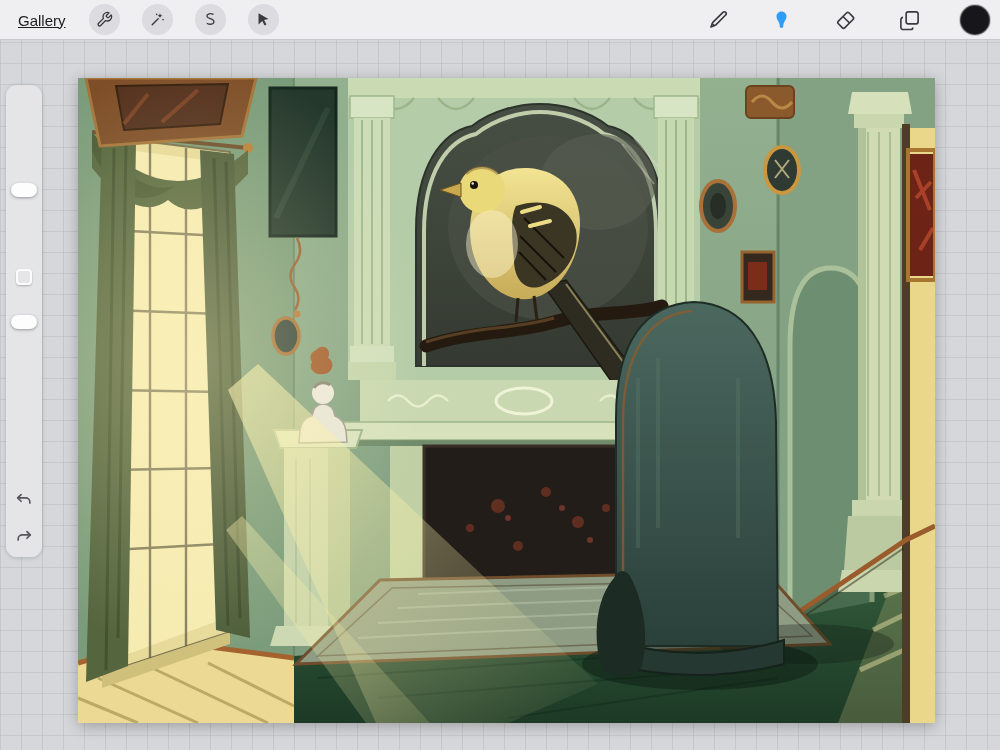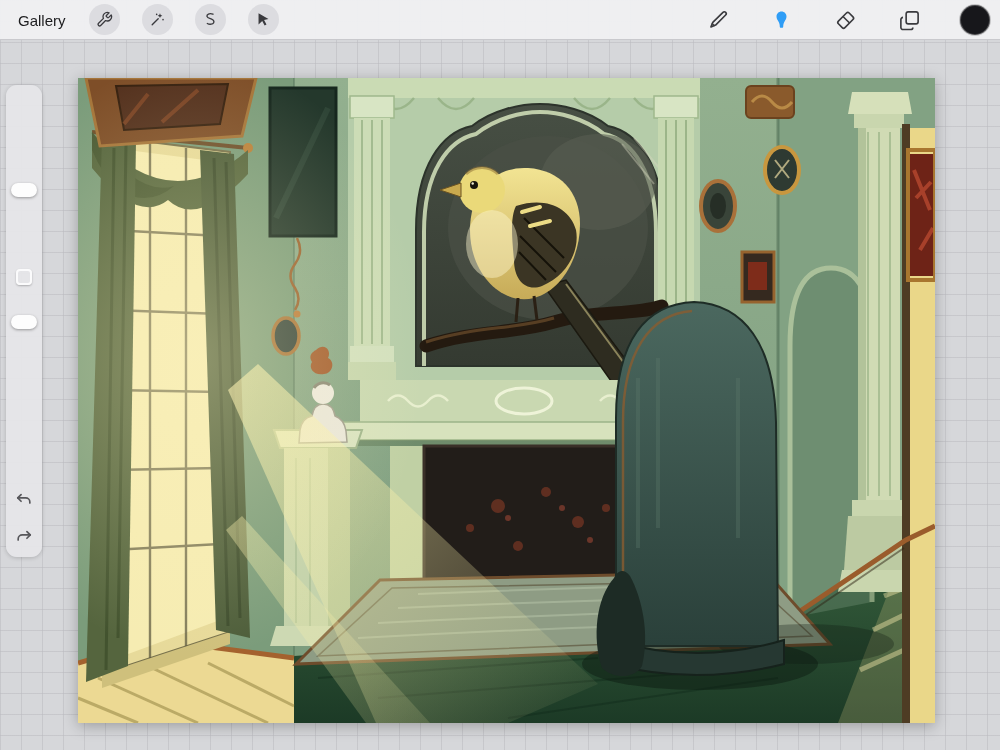--- a/index.html
+++ b/index.html
@@ -17,21 +17,21 @@
 
   
   .topbar {
     position:absolute; top:0; left:0; width:100%; height:40px;
     background:rgba(240,240,242,.97);
     border-bottom:1px solid #c9c9cd; z-index:6;
   }
   .gallery-btn {
     position:absolute; left:18px; top:0; height:40px;
     border:none; background:transparent; padding:0;
-    font-family:inherit; font-size:15px; color:#1c1c1e; cursor:pointer;
+    font-family:inherit; font-size:15px; color:#1c1c1e; cursor:pointer;text-decoration:underline;
   }
   .left-tools { position:absolute; left:89px; top:4px; display:flex; gap:22px; }
   .circ-btn {
     width:31px; height:31px; border-radius:50%; background:#dcdce0;
     border:none; display:flex; align-items:center; justify-content:center; cursor:pointer;
   }
   .right-tools {
     position:absolute; right:10px; top:0; height:40px;
     display:flex; align-items:center; gap:38px;
   }

